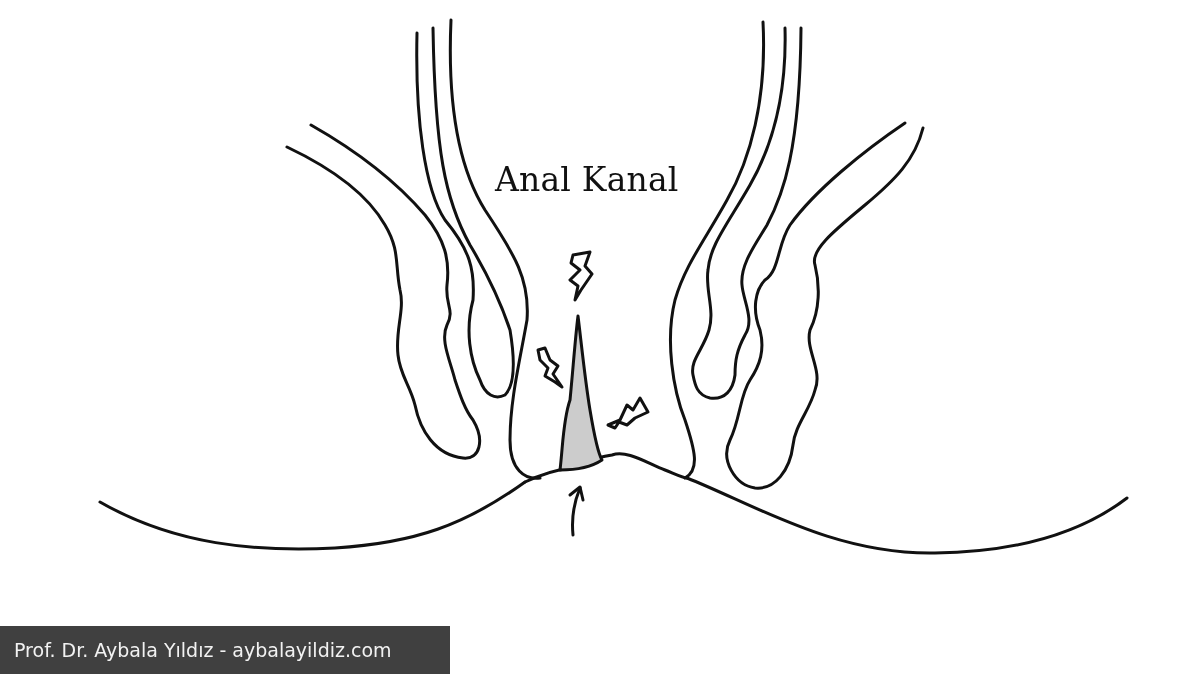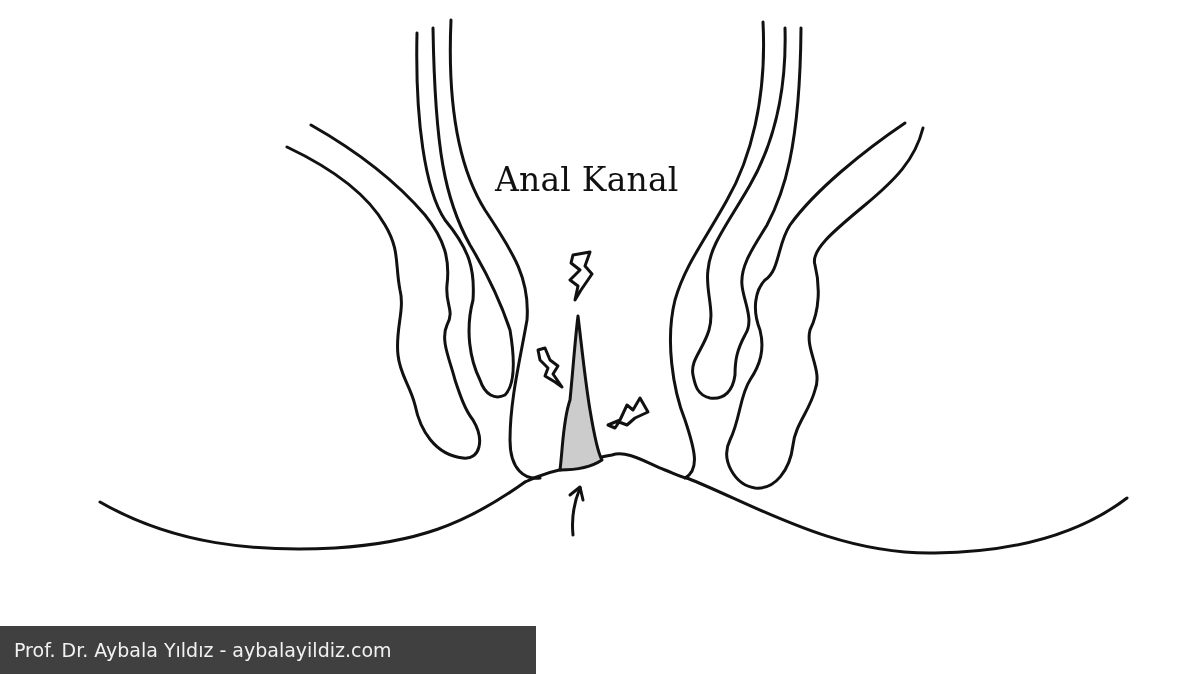--- a/index.html
+++ b/index.html
@@ -36,21 +36,21 @@
       top: 555px;
       font-family: "DejaVu Serif", "Liberation Serif", serif;
       font-size: 50px;
       color: #111111;
       white-space: nowrap;
     }
     .credit {
       position: absolute;
       left: 0;
       top: 626px;
-      width: 536px;
+      width: 450px;
       height: 48px;
       background: #404040;
       color: #f2f2f2;
       font-family: "DejaVu Sans", "Liberation Sans", sans-serif;
       font-size: 19px;
       line-height: 48px;
       padding-left: 14px;
       box-sizing: border-box;
       white-space: nowrap;
     }

